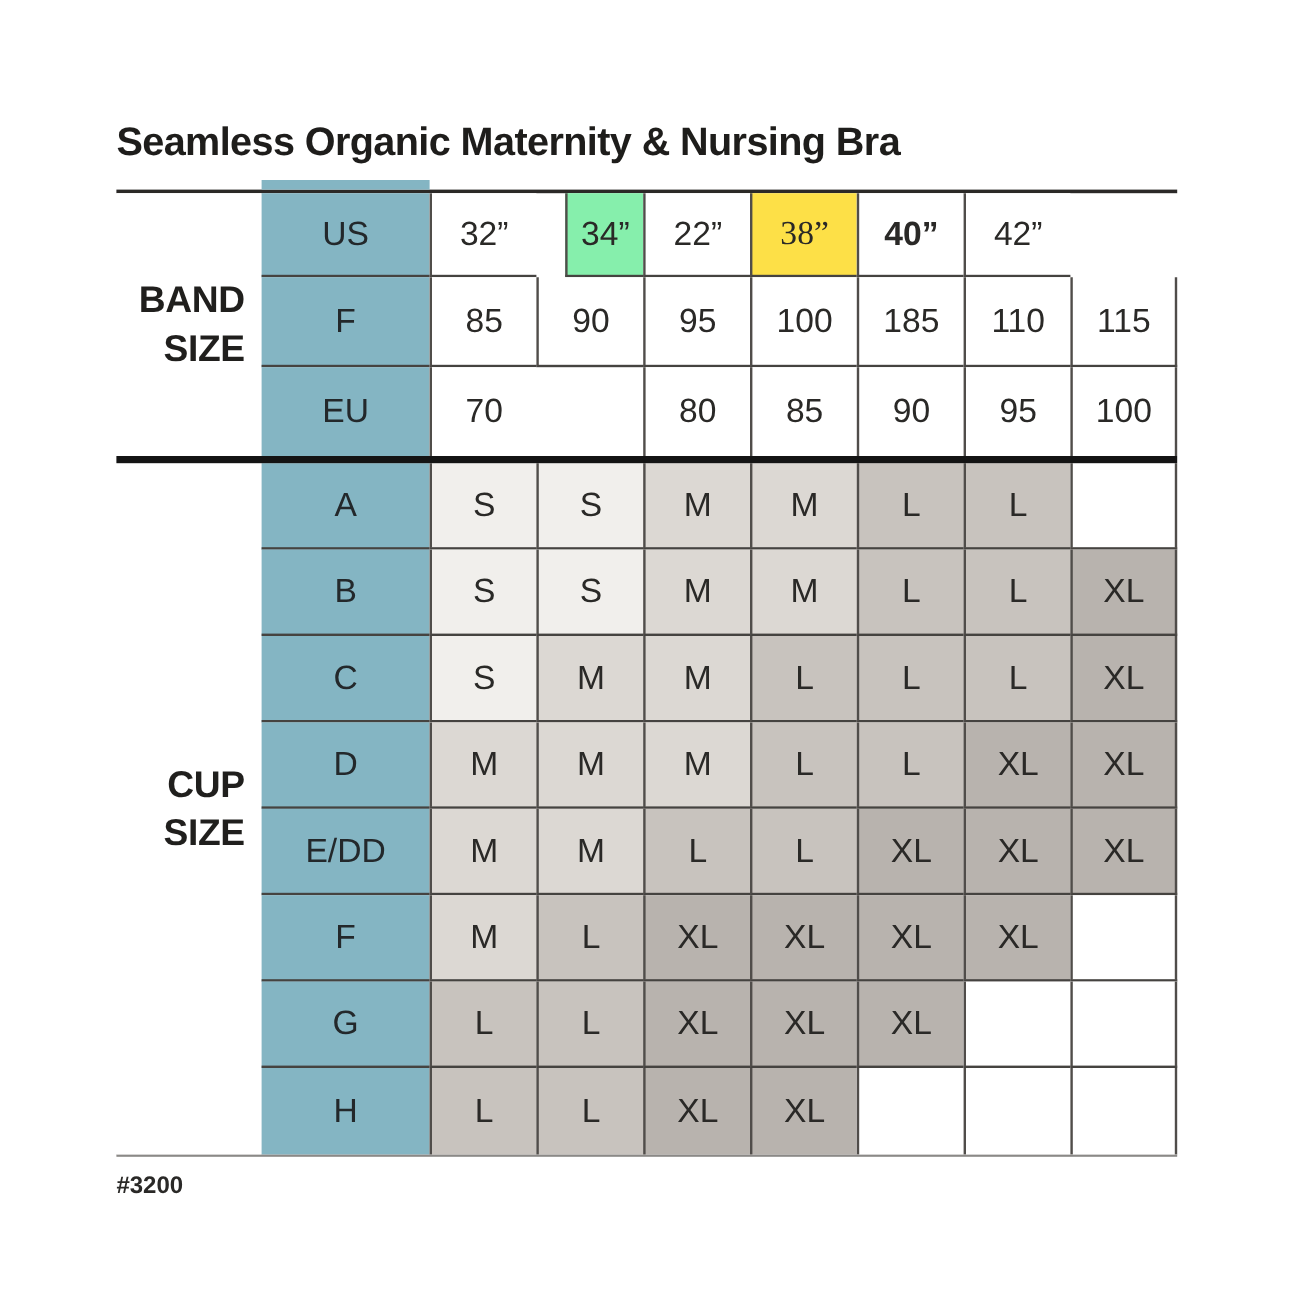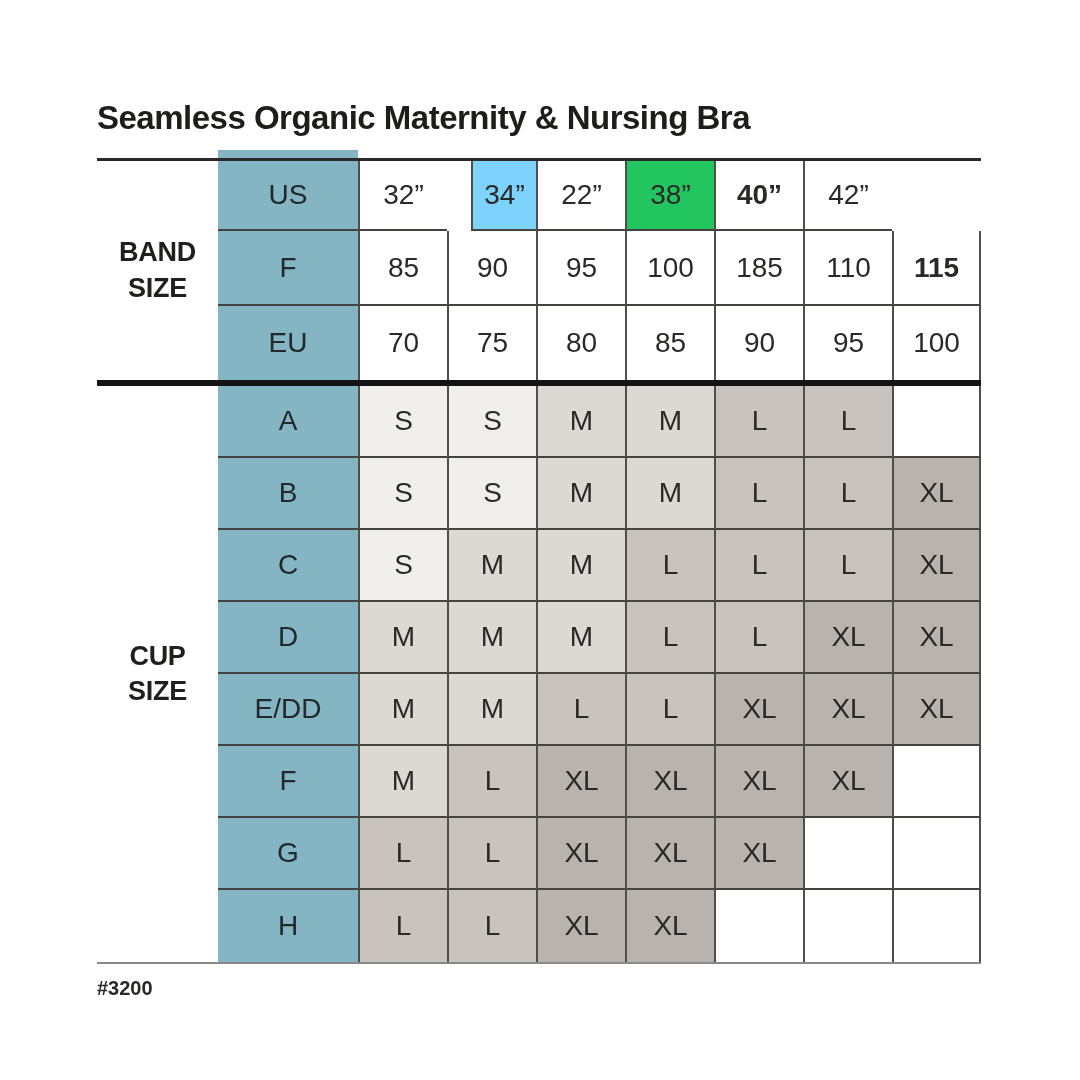--- a/index.html
+++ b/index.html
@@ -52,23 +52,23 @@
     align-items: center;
     justify-content: center;
     font-size: 28px;
     color: #2a2927;
     box-sizing: border-box;
   }
   .c-section {
     grid-column: 1;
     background: #ffffff;
     font-weight: bold;
-    font-size: 27px;
+    font-size: 31px;
     color: #201f1d;
-    text-align: center;
+    text-align: right;
     line-height: 1.3;
     padding: 0 14px;
     letter-spacing: -0.3px;
   }
   .c-teal { background: #84b5c3; color: #23282b; }
   .hb { border-bottom: 2px solid #454340; }
   .vl { border-left: 2px solid #504d4a; }
   .vr { border-right: 2px solid #504d4a; }
   .divider {
     grid-column: 1 / -1;
@@ -87,36 +87,35 @@
 <body>
 
 <div class="page">
   <div class="title">Seamless Organic Maternity &amp; Nursing Bra</div>
 
   <div class="size-grid" id="size-grid">
     <div class="teal-cap"></div>
   <div class="cell c-section" style="grid-row: 1 / 4;">BAND SIZE</div>
       <div class="cell c-teal hb" style="grid-area: 1 / 2;">US</div>
       <div class="cell vl hb" style="grid-area: 1 / 3; background: rgb(255, 255, 255);">32”</div>
-      <div class="cell vl hb" style="grid-area: 1 / 4; background: #7dd3fc; margin-left: 24px;">34”</div>
+      <div class="cell vl hb" style="grid-area: 1 / 4; background: #86efac; margin-left: 24px;">34”</div>
       <div class="cell vl hb" style="grid-area: 1 / 5; background: rgb(255, 255, 255);">22”</div>
-      <div class="cell vl hb" style="grid-area: 1 / 6; background: #22c55e;">38”</div>
+      <div class="cell vl hb" style="grid-area: 1 / 6; background: #fde047; font-family: Liberation Serif, serif;">38”</div>
       <div class="cell vl hb" style="grid-area: 1 / 7; background: rgb(255, 255, 255); font-weight: bold;">40”</div>
       <div class="cell vl hb" style="grid-area: 1 / 8; background: rgb(255, 255, 255);">42”</div>
       <div class="cell c-teal hb" style="grid-area: 2 / 2;">F</div>
       <div class="cell vl hb" style="grid-area: 2 / 3; background: rgb(255, 255, 255);">85</div>
       <div class="cell vl hb" style="grid-area: 2 / 4; background: rgb(255, 255, 255);">90</div>
       <div class="cell vl hb" style="grid-area: 2 / 5; background: rgb(255, 255, 255);">95</div>
       <div class="cell vl hb" style="grid-area: 2 / 6; background: rgb(255, 255, 255);">100</div>
       <div class="cell vl hb" style="grid-area: 2 / 7; background: rgb(255, 255, 255);">185</div>
       <div class="cell vl hb" style="grid-area: 2 / 8; background: rgb(255, 255, 255);">110</div>
-      <div class="cell vl hb vr" style="grid-area: 2 / 9; background: rgb(255, 255, 255); font-weight: bold;">115</div>
+      <div class="cell vl hb vr" style="grid-area: 2 / 9; background: rgb(255, 255, 255);">115</div>
       <div class="cell c-teal" style="grid-area: 3 / 2;">EU</div>
       <div class="cell vl" style="grid-area: 3 / 3; background: rgb(255, 255, 255);">70</div>
-      <div class="cell vl" style="grid-area: 3 / 4; background: rgb(255, 255, 255);">75</div>
       <div class="cell vl" style="grid-area: 3 / 5; background: rgb(255, 255, 255);">80</div>
       <div class="cell vl" style="grid-area: 3 / 6; background: rgb(255, 255, 255);">85</div>
       <div class="cell vl" style="grid-area: 3 / 7; background: rgb(255, 255, 255);">90</div>
       <div class="cell vl" style="grid-area: 3 / 8; background: rgb(255, 255, 255);">95</div>
       <div class="cell vl vr" style="grid-area: 3 / 9; background: rgb(255, 255, 255);">100</div>
       <div class="cell c-section" style="grid-row: 5 / 13;">CUP SIZE</div>
       <div class="cell c-teal hb" style="grid-area: 5 / 2;">A</div>
       <div class="cell vl hb" style="grid-area: 5 / 3; background: rgb(241, 239, 236);">S</div>
       <div class="cell vl hb" style="grid-area: 5 / 4; background: rgb(241, 239, 236);">S</div>
       <div class="cell vl hb" style="grid-area: 5 / 5; background: rgb(220, 216, 211);">M</div>

